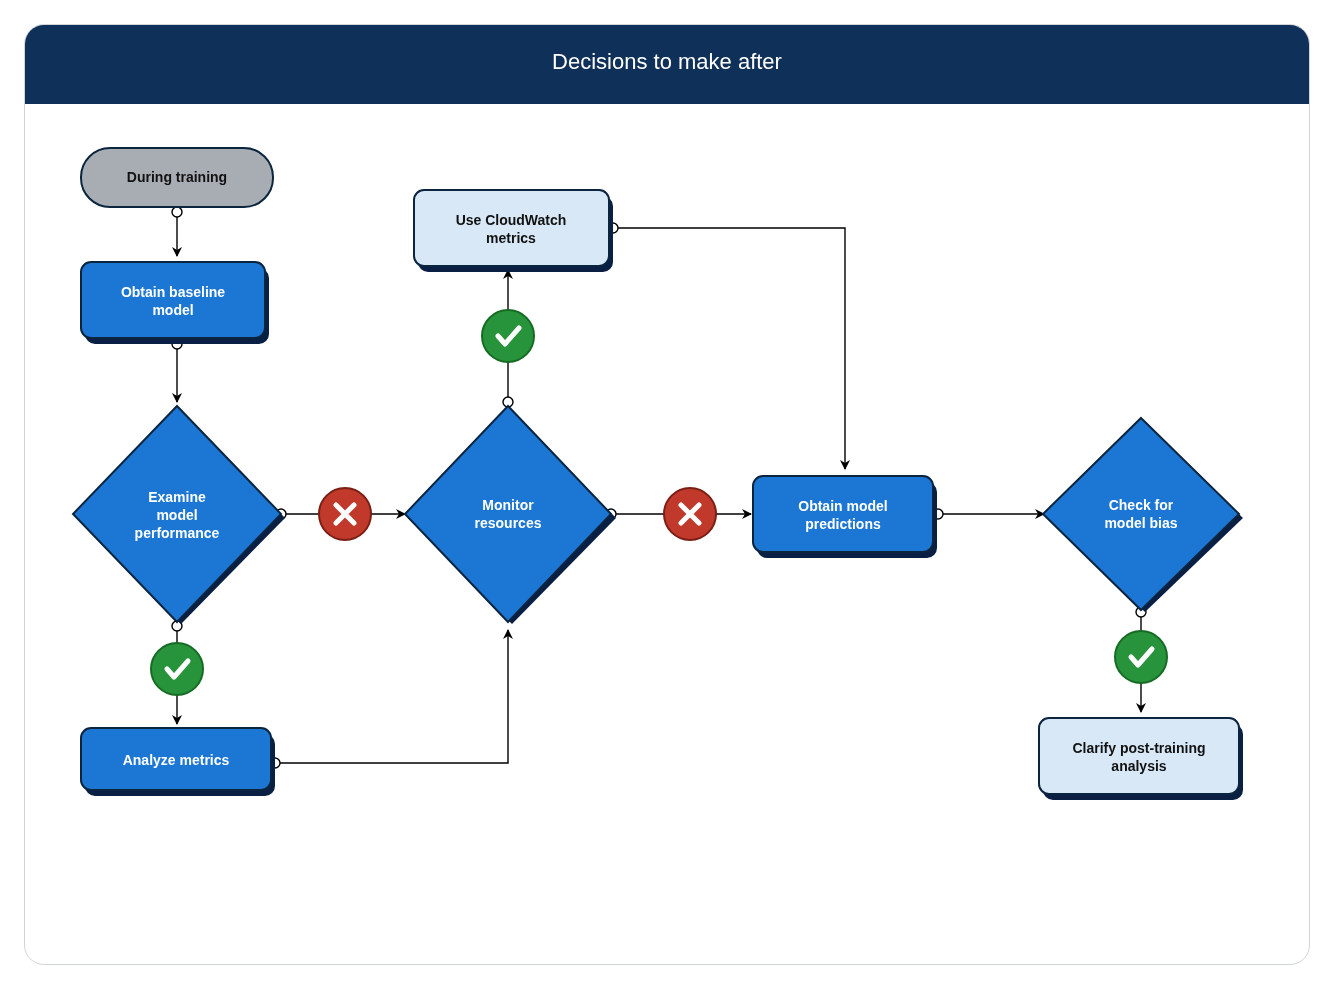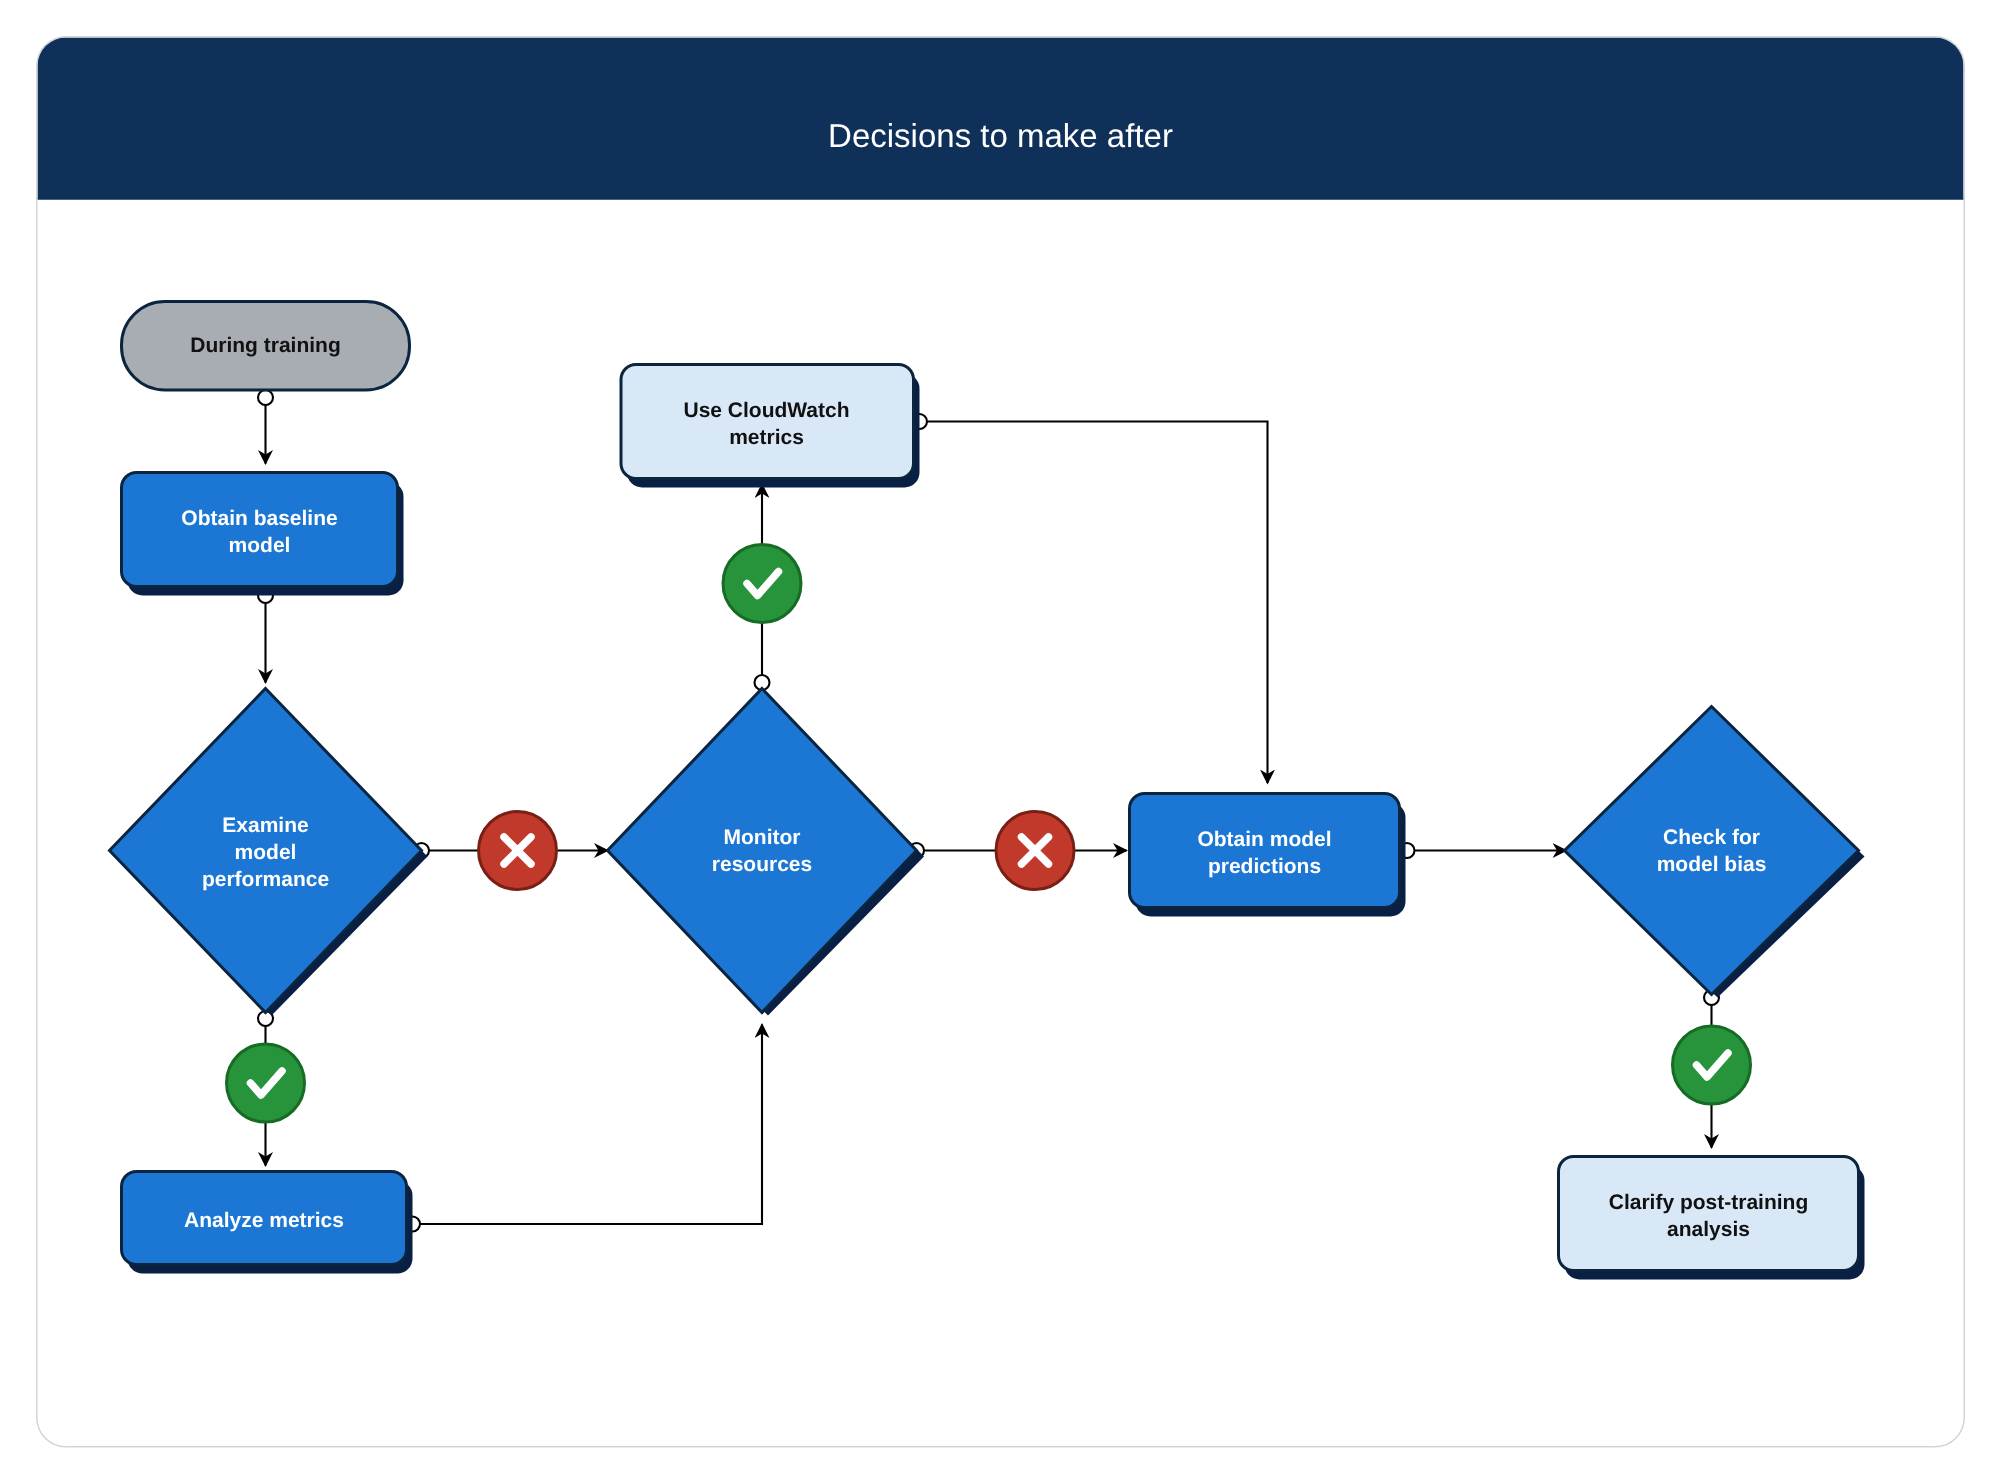--- a/index.html
+++ b/index.html
@@ -1,19 +1,19 @@
 <!DOCTYPE html>
 <html><head>
 <meta charset="utf-8">
 <style>
 html, body { margin:0; padding:0; background:#fff; font-family:"Amazon Ember", "Helvetica Neue", Arial, sans-serif; }
 .container { position:relative; margin:24px; border:1px solid #d1d5db; border-radius:20px; overflow:hidden; width:1284px; height:939px; background:#fff; }
 .header { background:#0f3058; color:#fff; text-align:center; padding:22px 0 26px 0; border-bottom:1px solid #0f3058; }
-.header .title-line { font-size:22px; line-height:1.35; font-weight:400;margin-top:29px; }
-.canvas { position:relative; width:100%; height:831px;margin-top:24px; }
+.header .title-line { font-size:22px; line-height:1.35; font-weight:400; }
+.canvas { position:relative; width:100%; height:831px; }
 svg { position:absolute; left:0; top:0; }
 
 
 .node-label { font-size:14px; font-weight:700; text-anchor:middle; dominant-baseline:middle; }
 .node-label.white { fill:#fff; }
 .node-label.dark  { fill:#111; }
 
 
 </style>
 </head>

